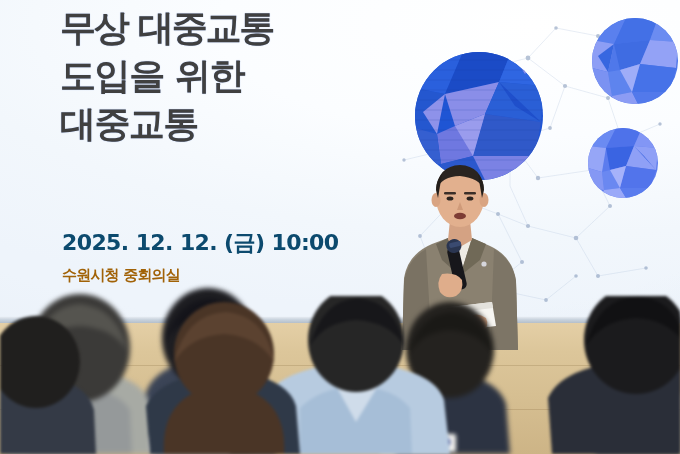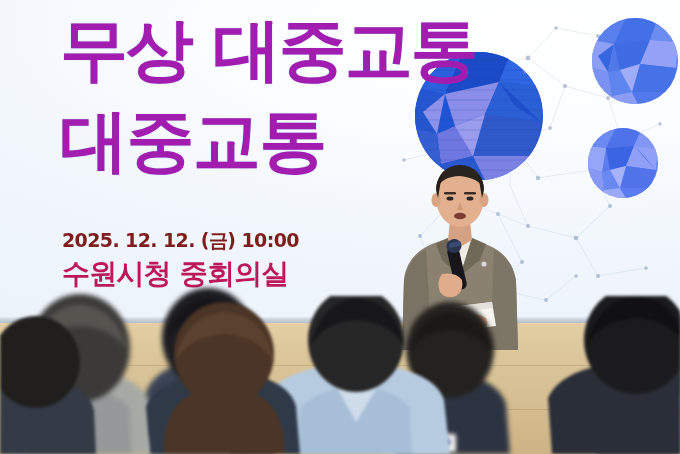--- a/index.html
+++ b/index.html
@@ -43,38 +43,38 @@
   .poly-circle{position:absolute;border-radius:50%;overflow:hidden;}
   .circle-big{left:415px;top:52px;width:128px;height:128px;}
   .circle-tr{left:592px;top:18px;width:86px;height:86px;}
   .circle-br{left:588px;top:128px;width:70px;height:70px;}
 
   
   .title-block{position:absolute;left:60px;top:4px;width:420px;}
   .title-line{
     font-family:"DejaVu Sans","Liberation Sans",sans-serif;
     font-weight:900;
-    font-size:68px;
+    font-size:36px;
     line-height:1.34;
     letter-spacing:-2.2px;
-    color:#a21caf;
+    color:#404040;
     white-space:nowrap;
     text-shadow:0 0 1px rgba(43,98,220,.45);
   }
   .title-line.l2{letter-spacing:-1.4px;}
   .title-line.l3{letter-spacing:-1.6px;}
 
   .meta-block{position:absolute;left:62px;top:228px;}
   .meta-date{
-    font-weight:700;font-size:19px;letter-spacing:-0.6px;
-    color:#7f1d1d;line-height:1.36;white-space:nowrap;
+    font-weight:700;font-size:22px;letter-spacing:-0.6px;
+    color:#0c4a6e;line-height:1.36;white-space:nowrap;
   }
   .meta-place{
-    font-weight:700;font-size:28px;letter-spacing:-0.8px;
-    color:#be185d;line-height:1.36;margin-top:1px;white-space:nowrap;
+    font-weight:700;font-size:15px;letter-spacing:-0.8px;
+    color:#a16207;line-height:1.36;margin-top:7px;white-space:nowrap;
   }
 
   
   .speaker{position:absolute;left:392px;top:150px;width:135px;height:200px;}
 
   
   .audience{position:absolute;left:0;top:286px;width:680px;height:168px;filter:blur(2.6px);}
   .aud2{position:absolute;left:0;top:296px;width:680px;height:158px;filter:blur(1.6px);}
 
   
@@ -194,20 +194,21 @@
       <polygon points="0,40 14,44 16,62 0,60" fill="#8598f4"></polygon>
       <polygon points="16,62 32,60 38,70 12,70" fill="#9aa9f8"></polygon>
       <polygon points="32,60 62,60 56,70 38,70" fill="#5a7cee"></polygon>
       <polygon points="22,42 38,38 32,60" fill="#a6b2fa"></polygon>
       <polygon points="46,18 68,42 56,28" fill="#3560df"></polygon>
     </svg>
   </div>
 
   <div class="title-block">
     <div class="title-line l1">무상 대중교통</div>
+    <div class="title-line l2">도입을 위한</div>
     <div class="title-line l3">대중교통</div>
   </div>
 
   <div class="meta-block">
     <div class="meta-date">2025. 12. 12. (금) 10:00</div>
     <div class="meta-place">수원시청 중회의실</div>
   </div>
 
   <div class="screen-edge"></div>
 

